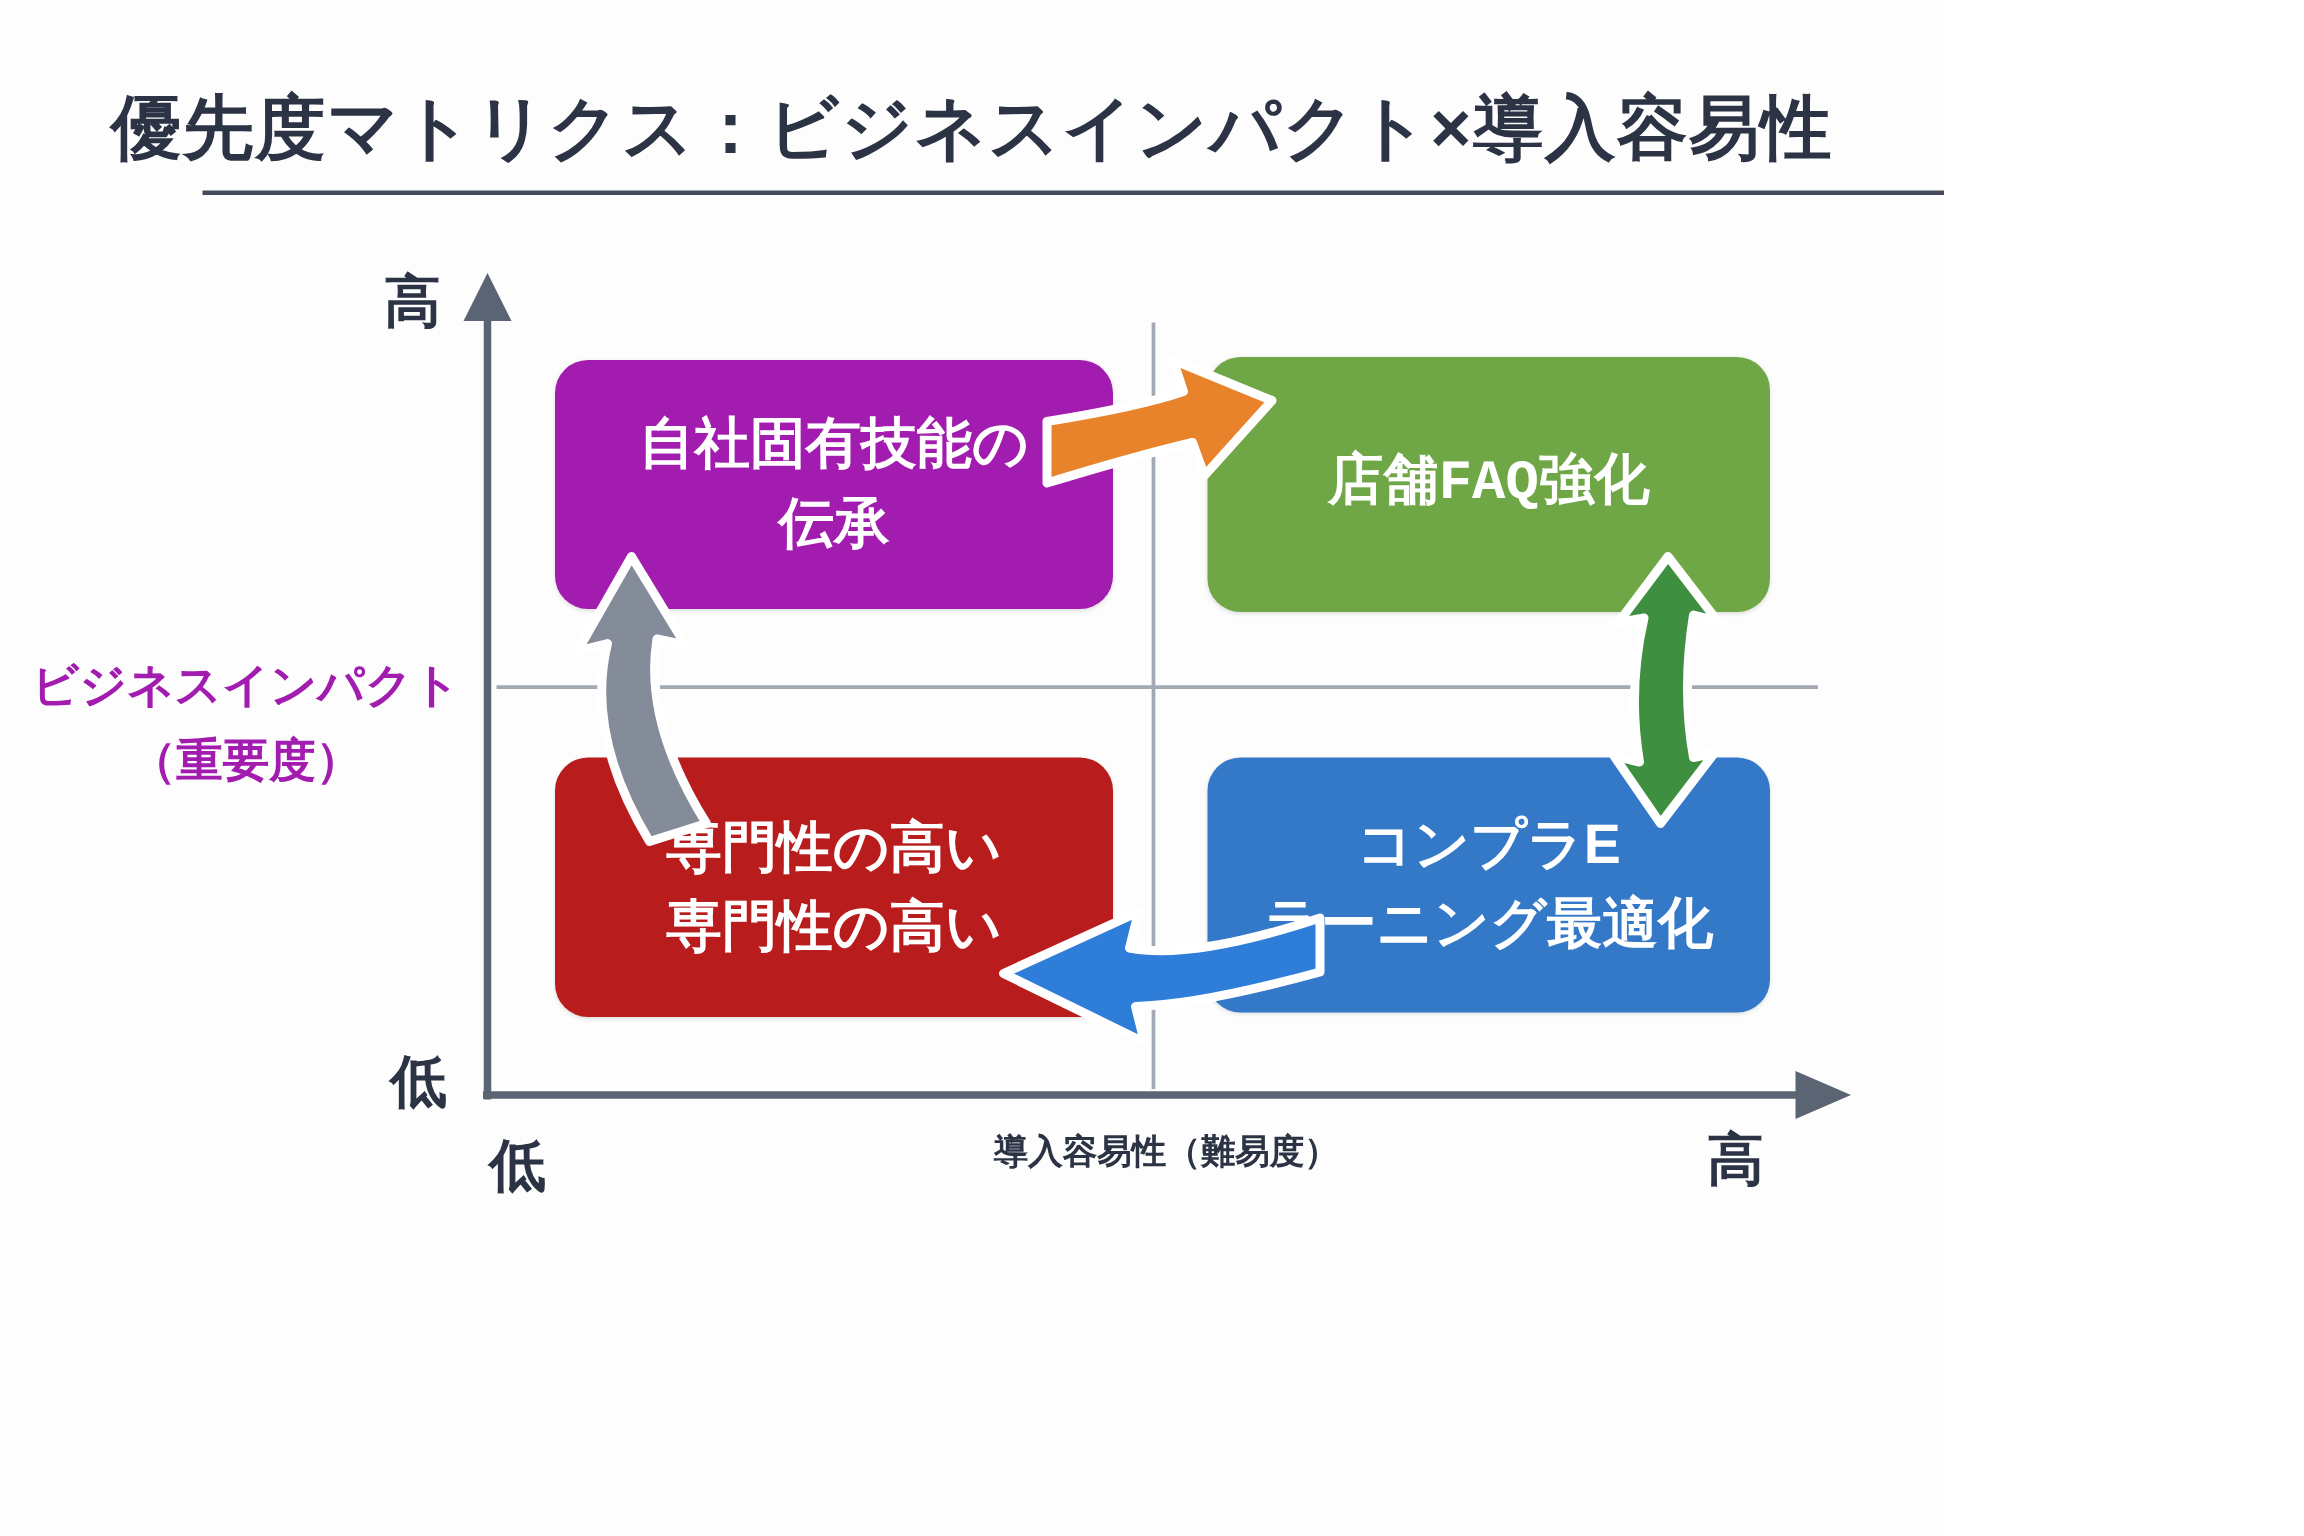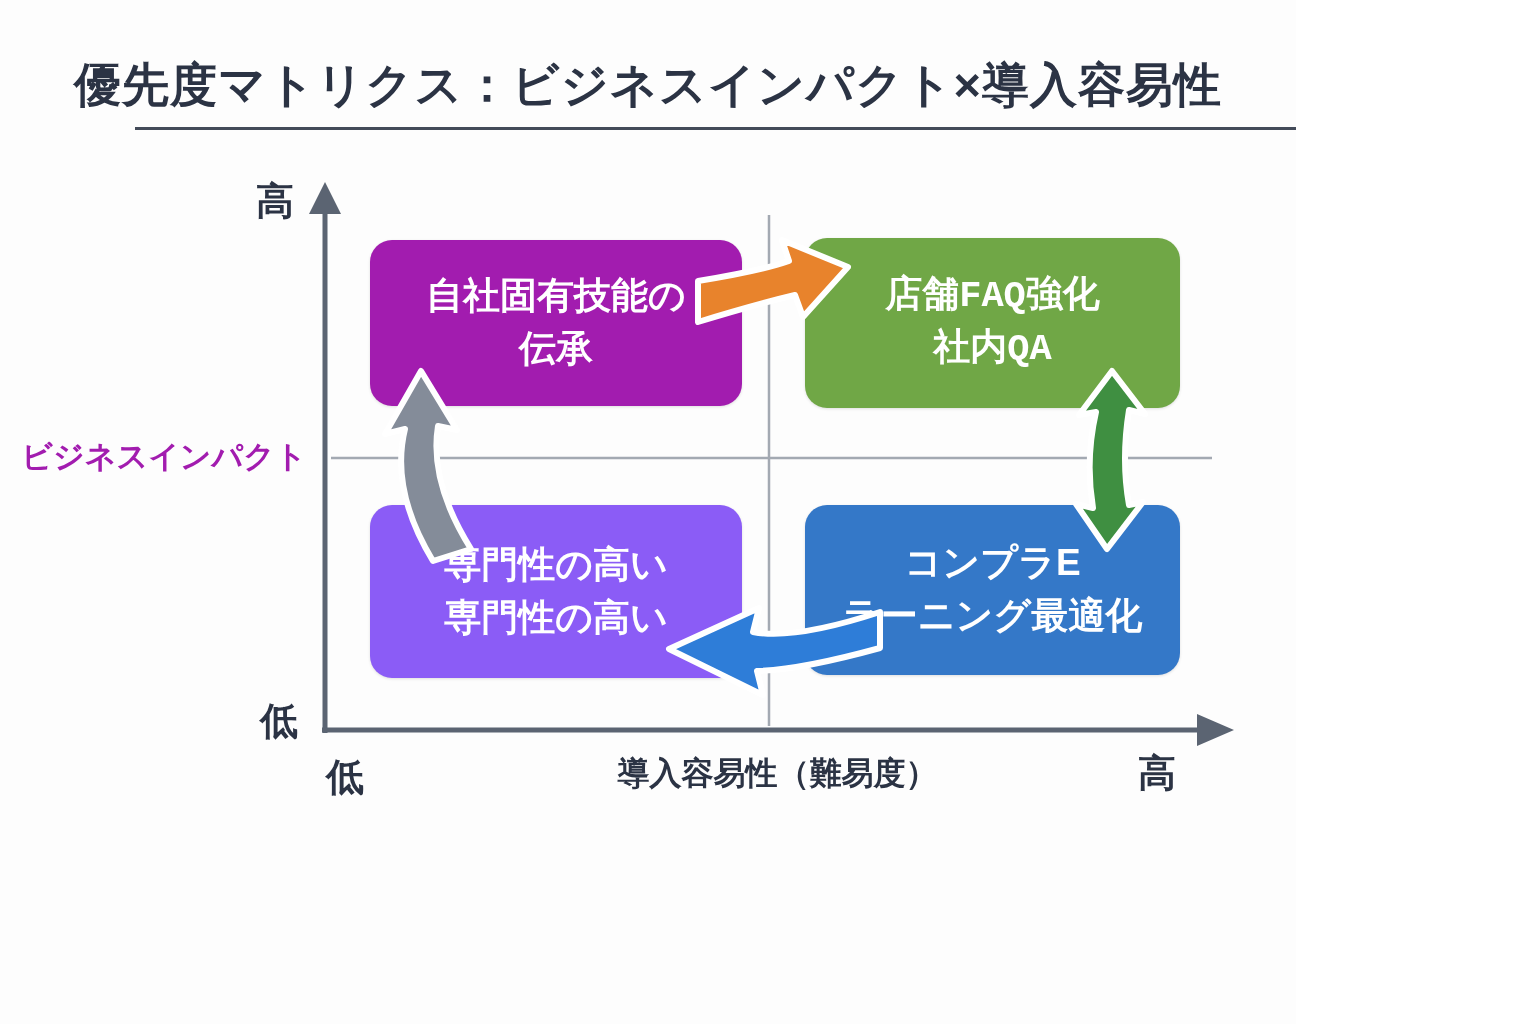--- a/index.html
+++ b/index.html
@@ -18,31 +18,31 @@
     left:135px;top:127px;width:1222px;height:3px;background:#434b59;
   }
   svg.layer{position:absolute;left:0;top:0;width:1536px;height:1024px;pointer-events:none;}
   .axis-end-label{font-size:38px;font-weight:bold;color:#2b3344;}
   #y-axis-title{
     left:18px;top:432px;width:292px;text-align:center;
     font-size:31px;font-weight:bold;line-height:50px;color:#a21caf;
   }
   #x-axis-title{
     left:325px;top:752px;width:905px;text-align:center;
-    font-size:32px;font-weight:bold;color:#2b3344;
+    font-size:23px;font-weight:bold;color:#2b3344;
   }
   .quad{
     border-radius:22px;display:flex;flex-direction:column;
     align-items:center;justify-content:center;text-align:center;
     color:#ffffff;font-size:37px;font-weight:bold;line-height:1.42;
     box-shadow:0 1px 3px rgba(0,0,0,0.12);
   }
   #quad-top-left   {left:370px;top:240px;width:372px;height:166px;background:#a21caf;}
   #quad-top-right  {left:805px;top:238px;width:375px;height:170px;background:#70a746;font-family:Liberation Mono, monospace;}
-  #quad-bottom-left{left:370px;top:505px;width:372px;height:173px;background:#8b5cf6;}
+  #quad-bottom-left{left:370px;top:505px;width:372px;height:173px;background:#b91c1c;}
   #quad-bottom-right{left:805px;top:505px;width:375px;height:170px;background:#3478c8;}
   .arrow-shape{stroke:#ffffff;stroke-width:6;stroke-linejoin:round;}
 </style>
 </head>
 <body>
 
 <div id="canvas">
 
   <div id="title" class="abs">優先度マトリクス：ビジネスインパクト×導入容易性</div>
   <div id="title-divider" class="abs"></div>
@@ -56,31 +56,31 @@
     <polygon points="1234,730 1197,714 1197,746" fill="#5b6472"></polygon>
   </svg>
 
   <div class="abs axis-end-label" style="left:256px;top:176px;">高</div>
   <div class="abs axis-end-label" style="left:260px;top:696px;">低</div>
   <div class="abs axis-end-label" style="left:326px;top:752px;">低</div>
   <div class="abs axis-end-label" style="left:1138px;top:748px;">高</div>
 
   <div id="y-axis-title" class="abs">
     <span style="display:block">ビジネスインパクト</span>
+    <span style="display:block">（重要度）</span>
   </div>
 
   <div id="x-axis-title" class="abs">導入容易性（難易度）</div>
 
   <div id="quad-top-left" class="abs quad">
     <span>自社固有技能の</span>
     <span>伝承</span>
   </div>
   <div id="quad-top-right" class="abs quad">
     <span>店舗FAQ強化</span>
-    <span>社内QA</span>
   </div>
   <div id="quad-bottom-left" class="abs quad">
     <span>専門性の高い</span>
     <span>専門性の高い</span>
   </div>
   <div id="quad-bottom-right" class="abs quad">
     <span>コンプラE</span>
     <span>ラーニング最適化</span>
   </div>
 

